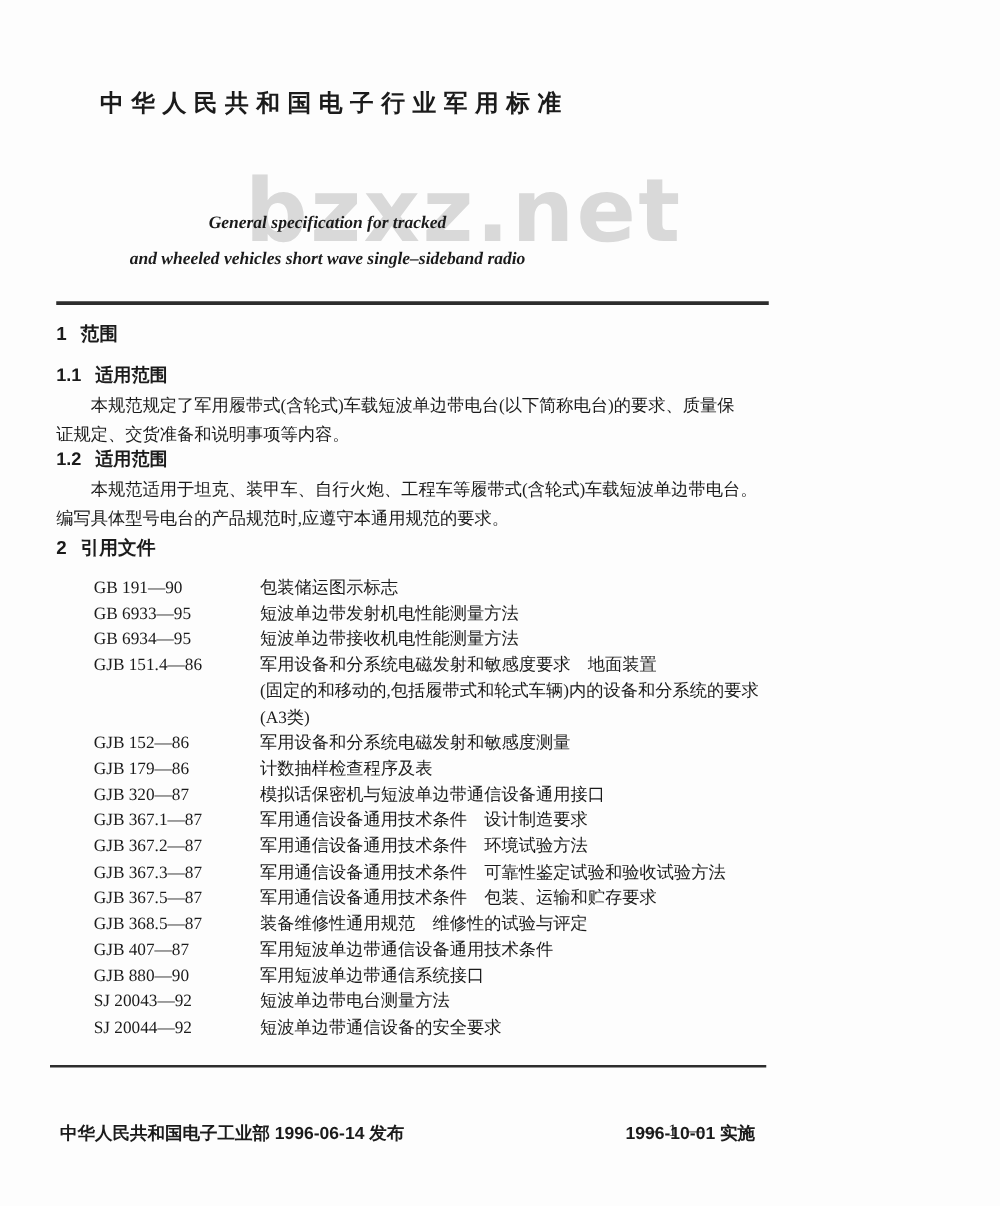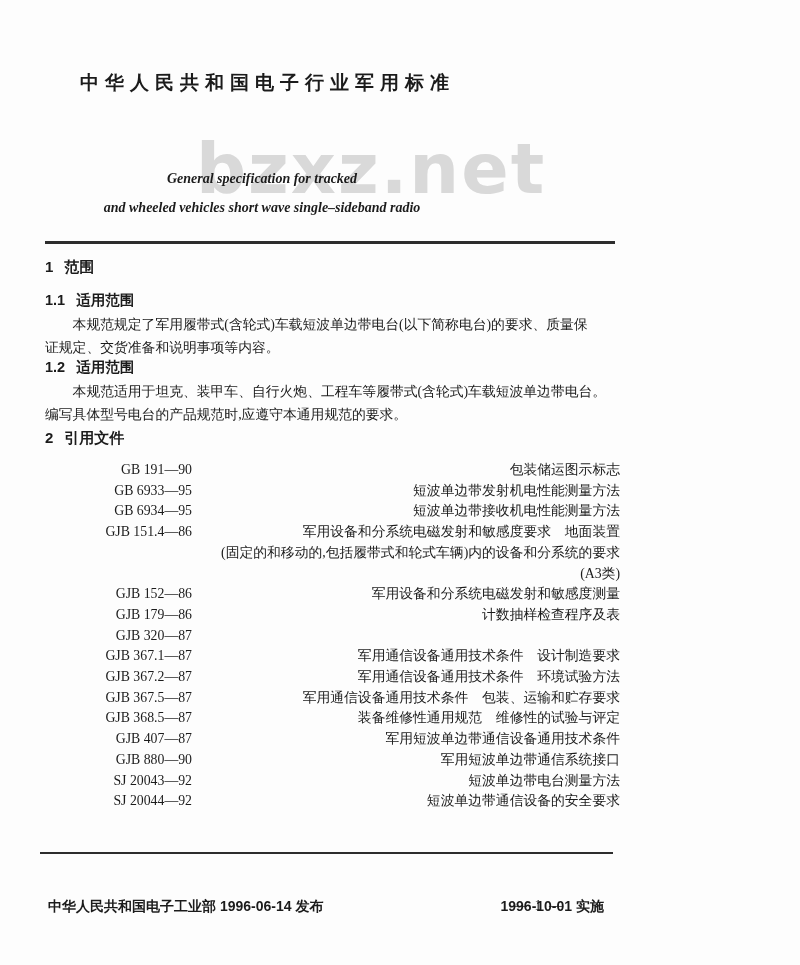--- a/index.html
+++ b/index.html
@@ -75,30 +75,29 @@
   .sub{font-size:14.5px;}
   .para{
     left:45px;width:575px;
     font-size:13.8px;
   }
   .para > div{line-height:23px;white-space:nowrap;}
   .para > div:first-child{text-indent:2em;}
   .ref-list{
     left:75px;top:460px;width:545px;
     font-size:13.8px;
-    text-align:right;
   }
   .ref-row{display:flex;align-items:flex-start;}
   .ref-code{
     width:117px;flex:none;
     line-height:20.7px;
     white-space:nowrap;
   }
   .ref-desc{flex:1;}
-  .ref-desc > div{line-height:20.7px;white-space:nowrap;}
+  .ref-desc > div{line-height:20.7px;white-space:nowrap;margin-left:16px;}
   .footer-row{
     left:48px;top:898px;width:556px;
     display:flex;justify-content:space-between;align-items:baseline;
     font-family:"Liberation Sans","DejaVu Sans",sans-serif;
     font-weight:bold;
     font-size:14px;
     white-space:nowrap;
   }
   .page-num{
     left:480px;top:898px;width:118px;
@@ -192,36 +191,45 @@
 
       <div class="ref-row">
         <div class="ref-code">GJB 179—86</div>
         <div class="ref-desc">
           <div>计数抽样检查程序及表</div>
         </div>
       </div>
 
       <div class="ref-row">
         <div class="ref-code">GJB 320—87</div>
+        <div class="ref-desc">
+          <div>模拟话保密机与短波单边带通信设备通用接口</div>
+        </div>
       </div>
 
       <div class="ref-row">
         <div class="ref-code">GJB 367.1—87</div>
         <div class="ref-desc">
           <div>军用通信设备通用技术条件　设计制造要求</div>
         </div>
       </div>
 
       <div class="ref-row">
         <div class="ref-code">GJB 367.2—87</div>
         <div class="ref-desc">
           <div>军用通信设备通用技术条件　环境试验方法</div>
         </div>
       </div>
 
+      <div class="ref-row">
+        <div class="ref-code">GJB 367.3—87</div>
+        <div class="ref-desc">
+          <div>军用通信设备通用技术条件　可靠性鉴定试验和验收试验方法</div>
+        </div>
+      </div>
 
       <div class="ref-row">
         <div class="ref-code">GJB 367.5—87</div>
         <div class="ref-desc">
           <div>军用通信设备通用技术条件　包装、运输和贮存要求</div>
         </div>
       </div>
 
       <div class="ref-row">
         <div class="ref-code">GJB 368.5—87</div>

